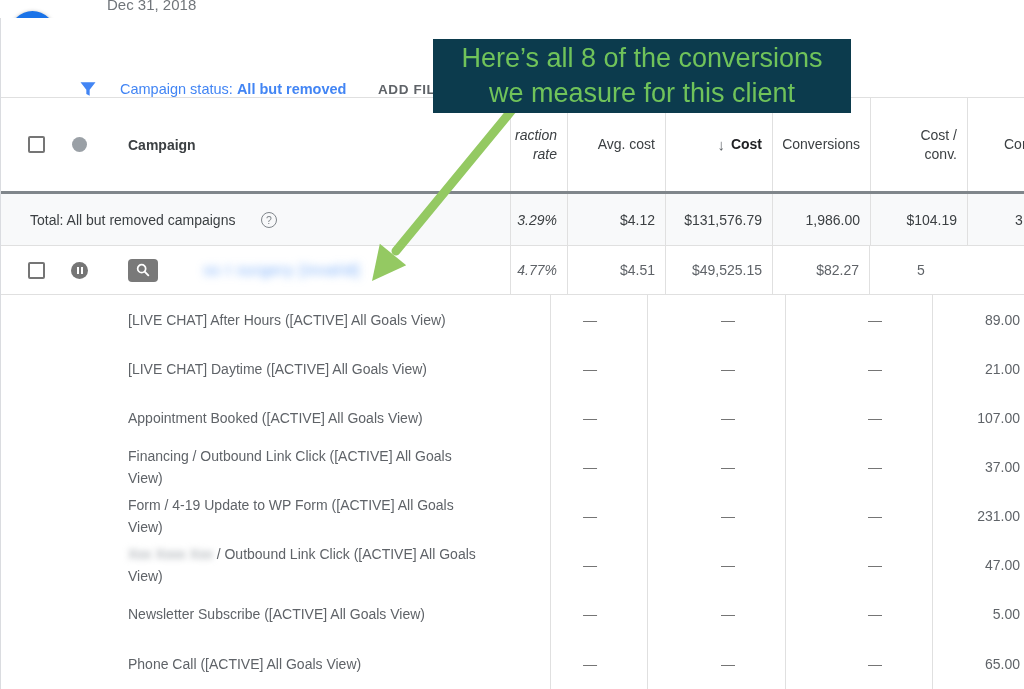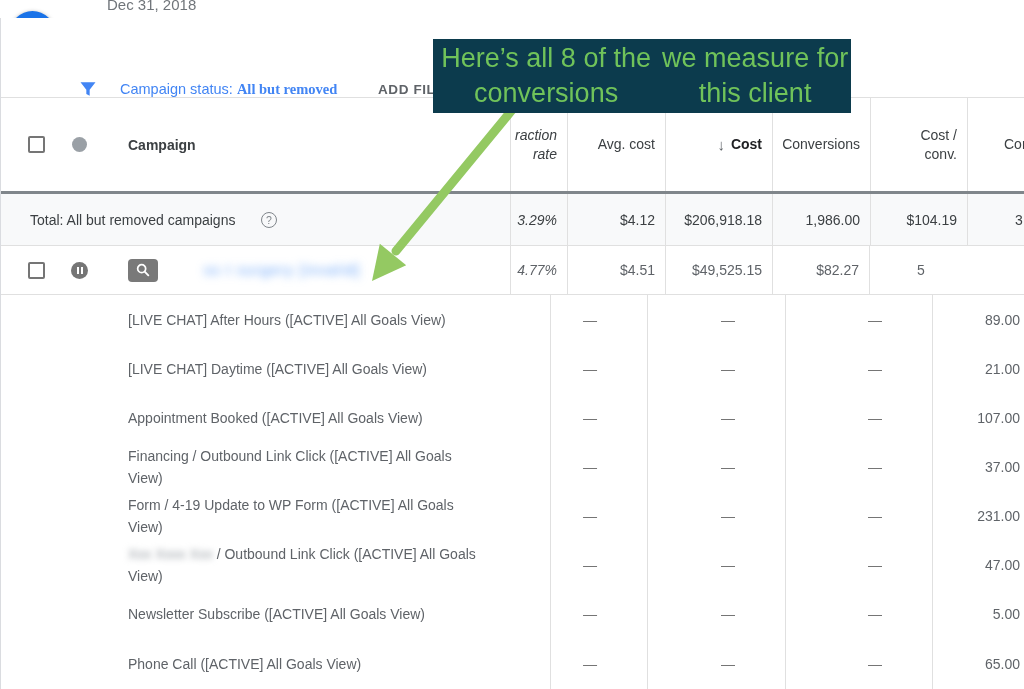--- a/index.html
+++ b/index.html
@@ -20,21 +20,21 @@
     position:absolute; left:10px; top:11px; width:45px; height:45px; border-radius:50%;
     background:#1a73e8; color:#fff; display:flex; align-items:center; justify-content:center;
     font-size:30px; font-weight:300; box-shadow:0 1px 4px rgba(0,0,0,.35); cursor:pointer;
     line-height:1; padding-bottom:3px;
   }
 
   
   .filter-bar { position:absolute; left:0; right:0; top:18px; height:80px; border-bottom:1px solid #e0e0e0; background:#fff; }
   .funnel-icon { position:absolute; left:78px; top:61px; width:20px; height:20px; }
   .filter-chip { position:absolute; left:120px; top:63px; font-size:14.5px; color:#4285f4; cursor:pointer; }
-  .filter-chip b { font-weight:700;font-family:Liberation Serif, serif; }
+  .filter-chip b { font-weight:700; }
   .add-filter { position:absolute; left:378px; top:64px; font-size:13.5px; letter-spacing:.6px; font-weight:700; color:#5f6368; cursor:pointer; }
 
   
   .table { position:absolute; left:0; right:0; top:98px; bottom:0; display:flex; flex-direction:column; }
   .row { display:flex; width:1024px; }
   .cell { flex:none; position:relative; display:flex; align-items:center; }
   .c-campaign { width:510px; }
   .c-rate   { width:57px;font-style:italic;  }
   .c-avg    { width:98px;  }
   .c-cost   { width:107px; }
@@ -68,21 +68,21 @@
 
   .conv-row { height:49px; color:#5f6368;gap:40px; }
   .conv-row:last-child { flex:1 1 auto; }
   .conv-name { margin-left:128px; width:352px; line-height:22px; }
   .blurred-gray { color:#9aa0a6; filter:blur(3px); }
   .dash { color:#757575; }
 
   
   .annotation {
     position:absolute; left:433px; top:39px; width:418px; height:74px;
-    display:flex; flex-direction:row; align-items:center; justify-content:center;
+    display:flex; flex-direction:column; align-items:center; justify-content:center;
     font-size:27px; line-height:35px; z-index:30; text-align:center;
   }
   .arrow-svg { position:absolute; left:0; top:0; width:1024px; height:689px; z-index:25; pointer-events:none; }
 </style>
 </head>
 <body>
 
 <div class="screen">
 
   <div class="date-label">Dec 31, 2018</div>
@@ -134,21 +134,21 @@
         </div>
     </div>
 
     <div class="row total-row">
       <div class="cell c-campaign">
         <span class="total-label">Total: All but removed campaigns</span>
         <span class="help-icon">?</span>
       </div>
       <div class="cell c-rate num">3.29%</div>
       <div class="cell c-avg num">$4.12</div>
-      <div class="cell c-cost num">$206,918.18</div>
+      <div class="cell c-cost num">$131,576.79</div>
       <div class="cell c-convs num">1,986.00</div>
       <div class="cell c-cpc num">$104.19</div>
       <div class="cell c-last num">3</div>
     </div>
 
     <div class="row campaign-row">
       <div class="cell c-campaign">
         <span class="checkbox"></span>
         <span class="pause-badge">
             <i></i>

